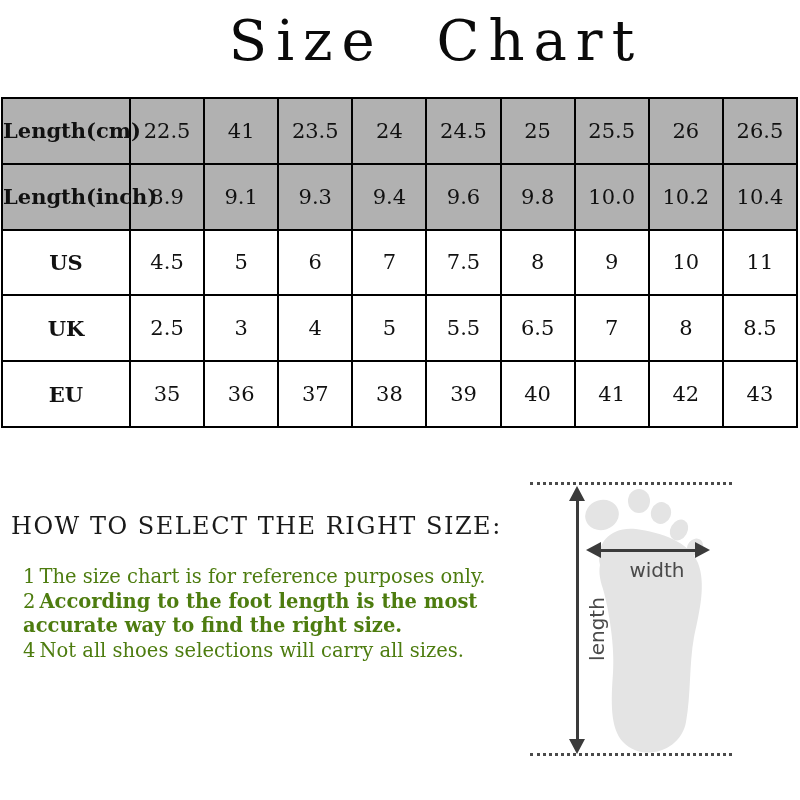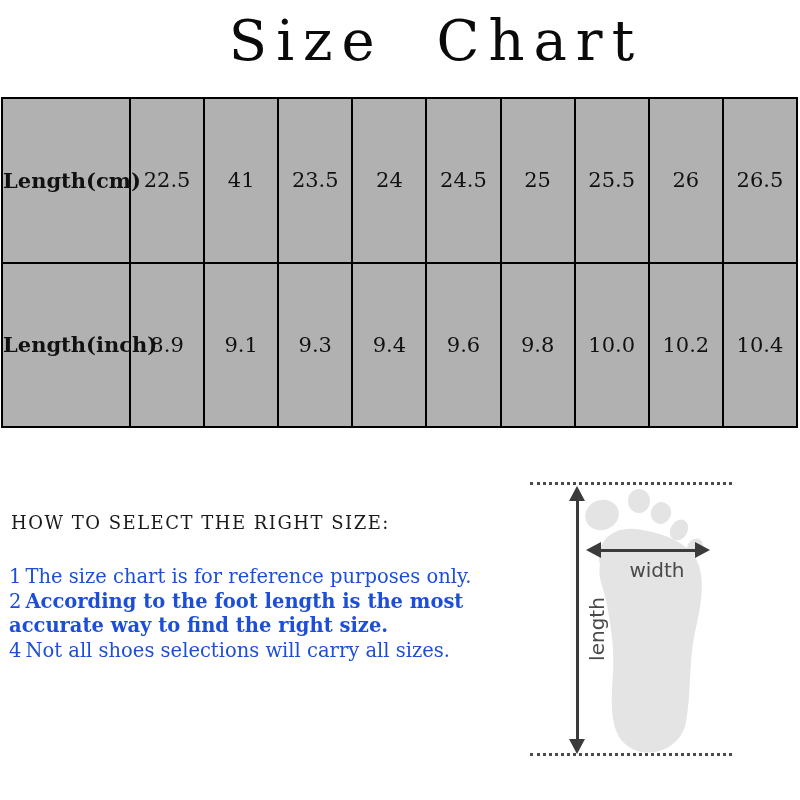--- a/index.html
+++ b/index.html
@@ -22,25 +22,25 @@
   }
   .size-table td,.size-table th{
     border:2px solid #000;text-align:center;vertical-align:middle;
     font-size:21px;padding:0;height:54px;
   }
   .size-table th{font-weight:bold;}
   .size-table tr.shaded td,.size-table tr.shaded th{background:#b1b1b1;}
   
   .howto-heading{
     position:absolute;left:11px;top:512px;
-    font-size:18px;letter-spacing:1.5px;color:#1a1a1a;
+    font-size:24px;letter-spacing:1.5px;color:#1a1a1a;
   }
   .notes{
-    position:absolute;left:9px;top:565px;width:500px;
-    font-size:19.5px;line-height:24.5px;color:#1d4ed8;
+    position:absolute;left:23px;top:565px;width:500px;
+    font-size:19.5px;line-height:24.5px;color:#4d7c0f;
   }
   .note-line{white-space:pre-line;}
   .note-num{font-weight:normal;padding-right:4px;}
   .note-text.bold{font-weight:bold;text-align:center;}
   
   .dotted-line{
     position:absolute;left:530px;width:202px;height:0;
     border-top:3px dotted #4a4a4a;
   }
   .dotted-top{top:482px;}
@@ -107,20 +107,56 @@
         <td>8.9</td>
         <td>9.1</td>
         <td>9.3</td>
         <td>9.4</td>
         <td>9.6</td>
         <td>9.8</td>
         <td>10.0</td>
         <td>10.2</td>
         <td>10.4</td>
       </tr>
+      <tr>
+        <th>US</th>
+        <td>4.5</td>
+        <td>5</td>
+        <td>6</td>
+        <td>7</td>
+        <td>7.5</td>
+        <td>8</td>
+        <td>9</td>
+        <td>10</td>
+        <td>11</td>
+      </tr>
+      <tr>
+        <th>UK</th>
+        <td>2.5</td>
+        <td>3</td>
+        <td>4</td>
+        <td>5</td>
+        <td>5.5</td>
+        <td>6.5</td>
+        <td>7</td>
+        <td>8</td>
+        <td>8.5</td>
+      </tr>
+      <tr>
+        <th>EU</th>
+        <td>35</td>
+        <td>36</td>
+        <td>37</td>
+        <td>38</td>
+        <td>39</td>
+        <td>40</td>
+        <td>41</td>
+        <td>42</td>
+        <td>43</td>
+      </tr>
     </tbody>
 </table>
 
 <div class="howto-heading">HOW TO SELECT THE RIGHT SIZE:</div>
 
 <div class="notes">
     <div class="note-line"><span class="note-num">1</span><span class="note-text">The size chart is for reference purposes only.</span></div>
     <div class="note-line"><span class="note-num">2</span><span class="note-text bold">According to the foot length is the most
 accurate way to find the right size.</span></div>
     <div class="note-line"><span class="note-num">4</span><span class="note-text">Not all shoes selections will carry all sizes.</span></div>

